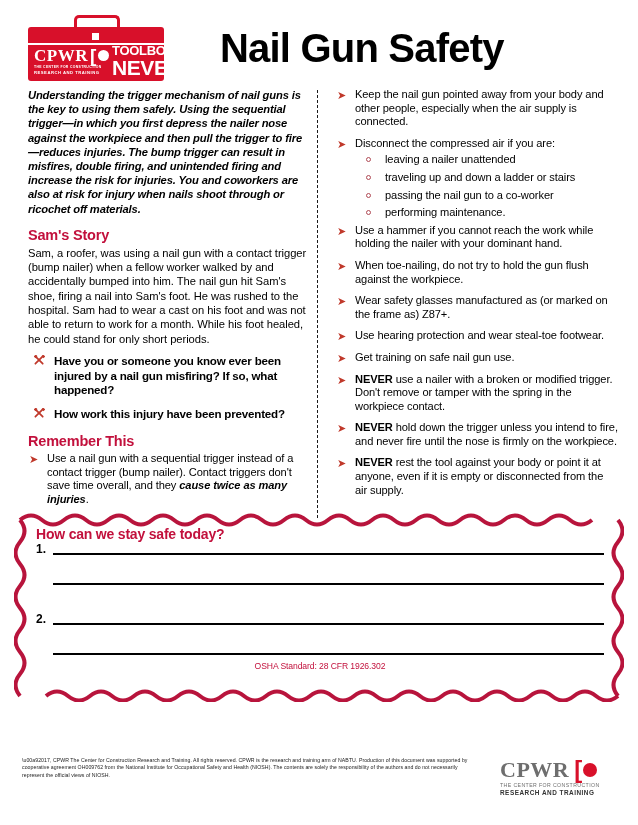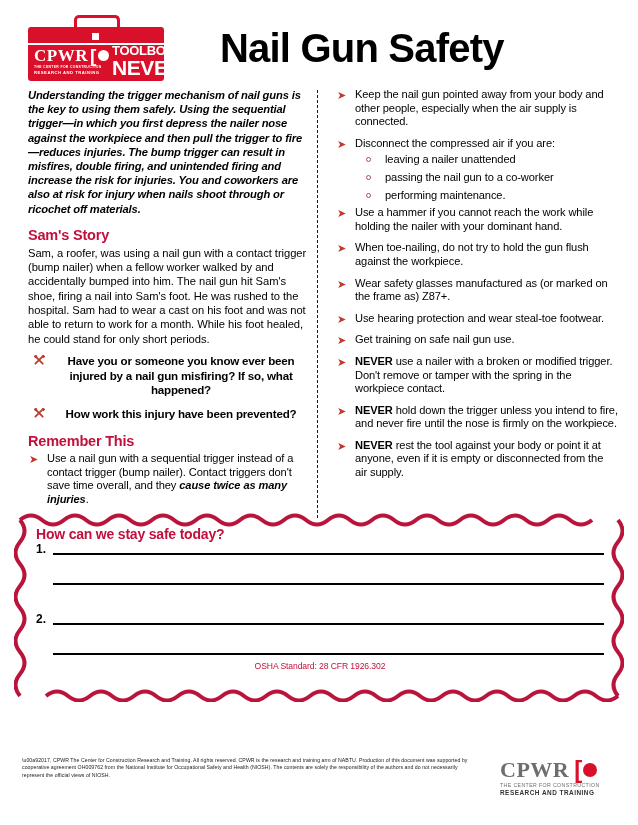--- a/index.html
+++ b/index.html
@@ -182,21 +182,20 @@
     margin: 0; padding: 0;
   }
   ul.qlist li {
     position: relative;
     padding-left: 26px;
     font-weight: bold;
     font-size: 11.6px;
     line-height: 14.6px;
     margin-bottom: 9px;
     letter-spacing: -0.2px;
-    text-align: center;
   }
   .tool-bullet {
     position: absolute;
     left: 6px; top: 1px;
     width: 11px; height: 11px;
   }
 
   
   ul.blist li {
     position: relative;
@@ -415,20 +414,21 @@
       </li>
     </ul>
   </div>
 
   <div class="col-right">
     <ul class="blist">
       <li><span class="arrow-bullet">➤</span><span>Keep the nail gun pointed away from your body and other people, especially when the air supply is connected.</span></li>
       <li class="tight"><span class="arrow-bullet">➤</span><span>Disconnect the compressed air if you are:</span>
         <ul class="sublist">
           <li><span class="circle-bullet"></span><span>leaving a nailer unattended</span></li>
+          <li><span class="circle-bullet"></span><span>traveling up and down a ladder or stairs</span></li>
           <li><span class="circle-bullet"></span><span>passing the nail gun to a co-worker</span></li>
           <li><span class="circle-bullet"></span><span>performing maintenance.</span></li>
         </ul>
       </li>
       <li><span class="arrow-bullet">➤</span><span>Use a hammer if you cannot reach the work while holding the nailer with your dominant hand.</span></li>
       <li><span class="arrow-bullet">➤</span><span>When toe-nailing, do not try to hold the gun flush against the workpiece.</span></li>
       <li><span class="arrow-bullet">➤</span><span>Wear safety glasses manufactured as (or marked on the frame as) Z87+.</span></li>
       <li><span class="arrow-bullet">➤</span><span>Use hearing protection and wear steal-toe footwear.</span></li>
       <li><span class="arrow-bullet">➤</span><span>Get training on safe nail gun use.</span></li>
       <li><span class="arrow-bullet">➤</span><span class="never">NEVER</span><span> use a nailer with a broken or modified trigger. Don't remove or tamper with the spring in the workpiece contact.</span></li>

